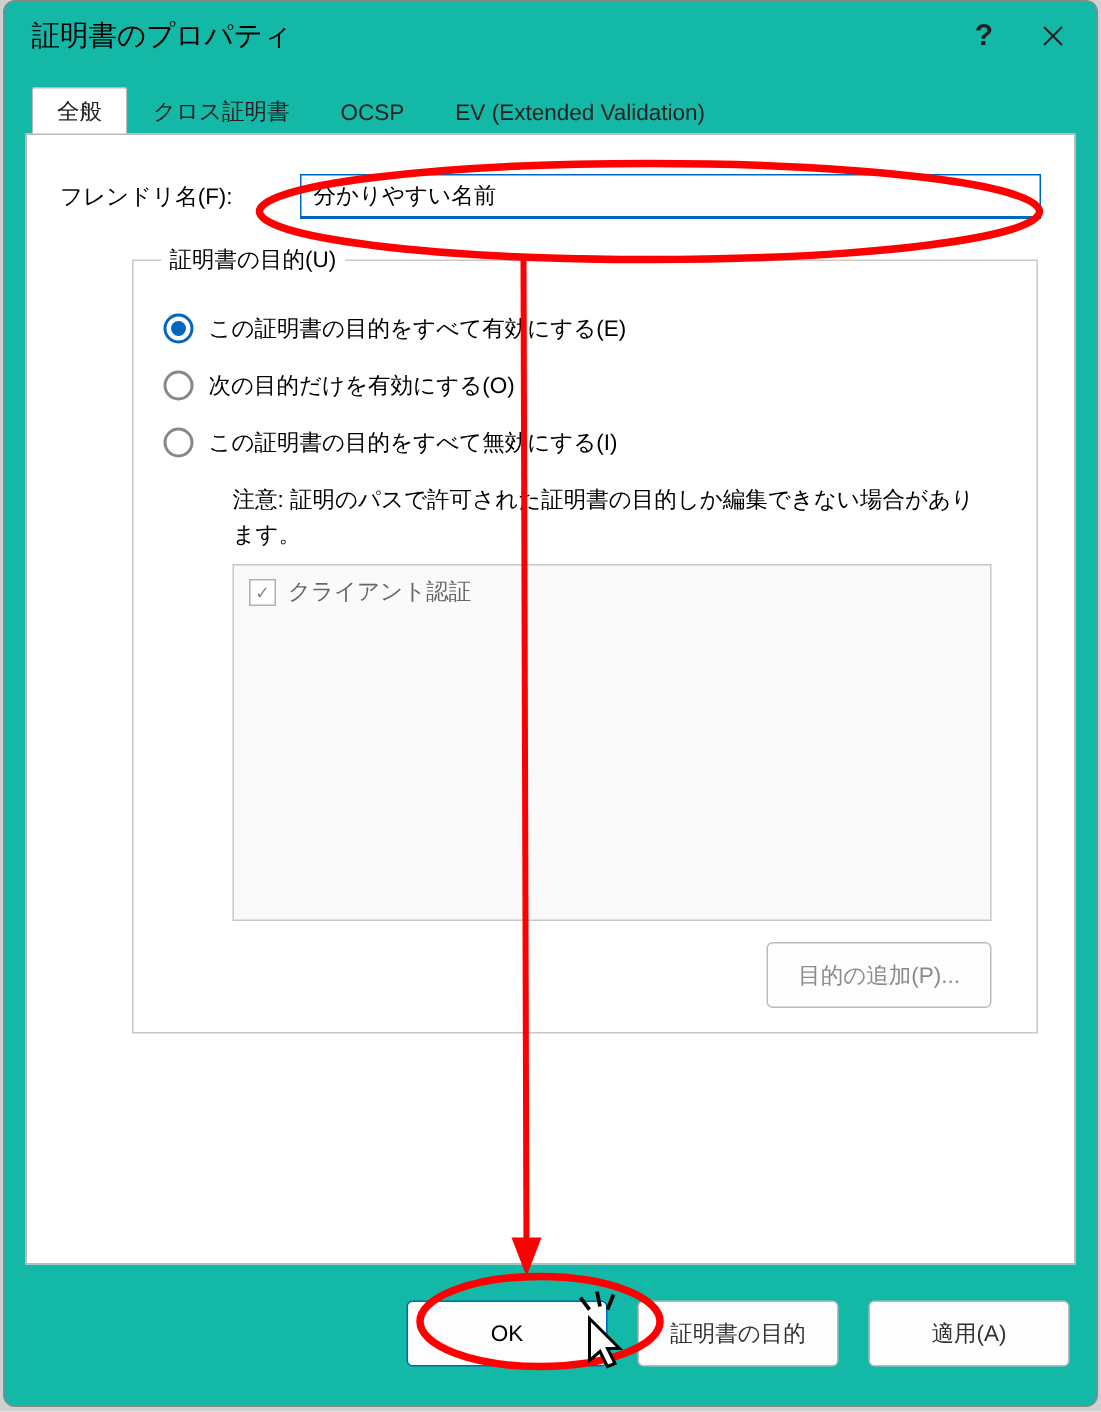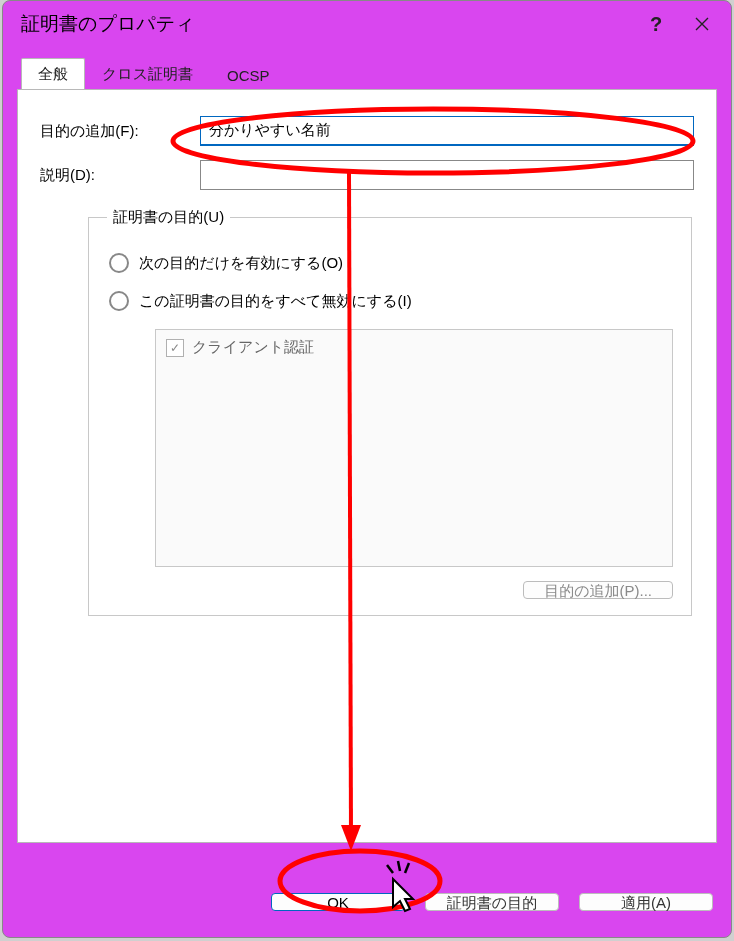--- a/index.html
+++ b/index.html
@@ -1,43 +1,43 @@
 <!DOCTYPE html>
 <html><head>
 <meta charset="utf-8">
 <style>
   html,body{margin:0;padding:0;font-family:"Yu Gothic UI","Segoe UI",sans-serif;font-size:15px;color:#000;background:#d0d0d0;}
-  .window{position:relative;width:730px;height:938px;margin:0 auto;background:#d946ef;border:1px solid #888;border-radius:8px;box-sizing:border-box;}
+  .window{position:relative;width:730px;height:938px;margin:0 auto;background:#14b8a6;border:1px solid #888;border-radius:8px;box-sizing:border-box;}
   .titlebar{display:flex;align-items:center;height:46px;padding:0 6px 0 18px;}
   .titlebar .title{flex:1;font-size:19px;}
   .titlebar .tbtn{width:46px;height:38px;display:flex;align-items:center;justify-content:center;color:#222;}
   .titlebar .tbtn svg{width:14px;height:14px;}
   .help-q{font-size:20px;font-weight:600;}
   .client{position:absolute;left:14px;right:14px;top:54px;bottom:14px;}
   .tabbar{display:flex;height:34px;align-items:flex-end;margin-left:4px;}
   .tab{padding:6px 16px;border:1px solid transparent;border-bottom:none;color:#222;position:relative;top:1px;}
   .tab.active{background:#fff;border-color:#b8b8b8;border-radius:2px 2px 0 0;}
   .tabpanel{background:#fff;border:1px solid #b8b8b8;position:absolute;left:0;right:0;top:34px;bottom:80px;padding:26px 22px 20px 22px;box-sizing:border-box;}
   .row{display:flex;align-items:center;margin-bottom:14px;}
   .row .lbl{width:160px;}
   .row input.text{flex:1;height:30px;border:1px solid #888;padding:0 8px;font-size:15px;font-family:inherit;box-sizing:border-box;}
   .row input.focused{border:1px solid #0067c0;border-bottom:2px solid #0067c0;}
-  fieldset.purpose{margin-top:18px;border:1px solid #c8c8c8;padding:16px 18px 16px 18px;margin-left:48px;}
+  fieldset.purpose{margin-top:18px;border:1px solid #c8c8c8;padding:16px 30px 16px 18px;margin-left:48px;}
   fieldset.purpose legend{padding:0 6px;}
   .radio-row{display:flex;align-items:center;margin:10px 0 18px 2px;}
   .radio-row:last-of-type{margin-bottom:8px;}
   .radio-outer{width:20px;height:20px;border:2px solid #888;border-radius:50%;margin-right:10px;box-sizing:border-box;display:flex;align-items:center;justify-content:center;}
   .radio-outer.sel{border-color:#0067c0;}
   .radio-outer .dot{width:10px;height:10px;border-radius:50%;background:#0067c0;}
   .note{margin:10px 0 8px 48px;line-height:1.5;}
   .listbox{margin-left:48px;height:238px;border:1px solid #c8c8c8;background:#fafafa;padding:8px 10px;box-sizing:border-box;color:#666;}
   .listitem{display:flex;align-items:center;gap:8px;}
   .listitem .cb{width:16px;height:16px;border:1px solid #b0b0b0;background:#fff;display:flex;align-items:center;justify-content:center;font-size:12px;color:#8a8a8a;}
   .addbtn-row{display:flex;justify-content:flex-end;margin-top:14px;margin-left:48px;}
-  button.winbtn{height:18px;padding:0 20px;background:#fdfdfd;border:1px solid #bcbcbc;border-radius:4px;font-family:inherit;font-size:15px;color:#333;}
+  button.winbtn{height:44px;padding:0 20px;background:#fdfdfd;border:1px solid #bcbcbc;border-radius:4px;font-family:inherit;font-size:15px;color:#333;}
   button.winbtn.disabled{color:#8a8a8a;}
   button.winbtn.default{border:1.5px solid #0067c0;color:#000;}
   .footer{position:absolute;left:16px;right:0;bottom:12px;display:flex;justify-content:flex-end;gap:20px;padding-right:4px;}
   .footer button{width:134px;}
   
   .overlay{position:absolute;inset:0;pointer-events:none;}
 </style>
 </head>
 <body>
 
@@ -54,46 +54,50 @@
         </svg>
     </div>
   </div>
 
   <div class="client">
 
     <div class="tabbar">
       <div class="tab active">全般</div>
       <div class="tab">クロス証明書</div>
       <div class="tab">OCSP</div>
+      <div class="tab">EV (Extended Validation)</div>
     </div>
 
     <div class="tabpanel">
 
       <div class="row">
-        <div class="lbl">目的の追加(F):</div>
+        <div class="lbl">フレンドリ名(F):</div>
         <input class="text focused" value="分かりやすい名前" style="">
       </div>
 
-      <div class="row">
-        <div class="lbl">説明(D):</div>
-        <input class="text" value="" style="">
-      </div>
 
       <fieldset class="purpose">
         <legend>証明書の目的(U)</legend>
 
+        <div class="radio-row">
+          <span class="radio-outer sel">
+              <span class="dot"></span>
+            </span>
+          <span>この証明書の目的をすべて有効にする(E)</span>
+        </div>
         <div class="radio-row">
           <span class="radio-outer"></span>
           <span>次の目的だけを有効にする(O)</span>
         </div>
         <div class="radio-row">
           <span class="radio-outer"></span>
           <span>この証明書の目的をすべて無効にする(I)</span>
         </div>
 
+        <div class="note">注意: 証明のパスで許可された証明書の目的しか編集できない場合があります。</div>
 
         <div class="listbox">
           <div class="listitem">
             <span class="cb">✓</span>
             <span>クライアント認証</span>
           </div>
         </div>
 
         <div class="addbtn-row">
           <button class="winbtn disabled">目的の追加(P)...</button>

